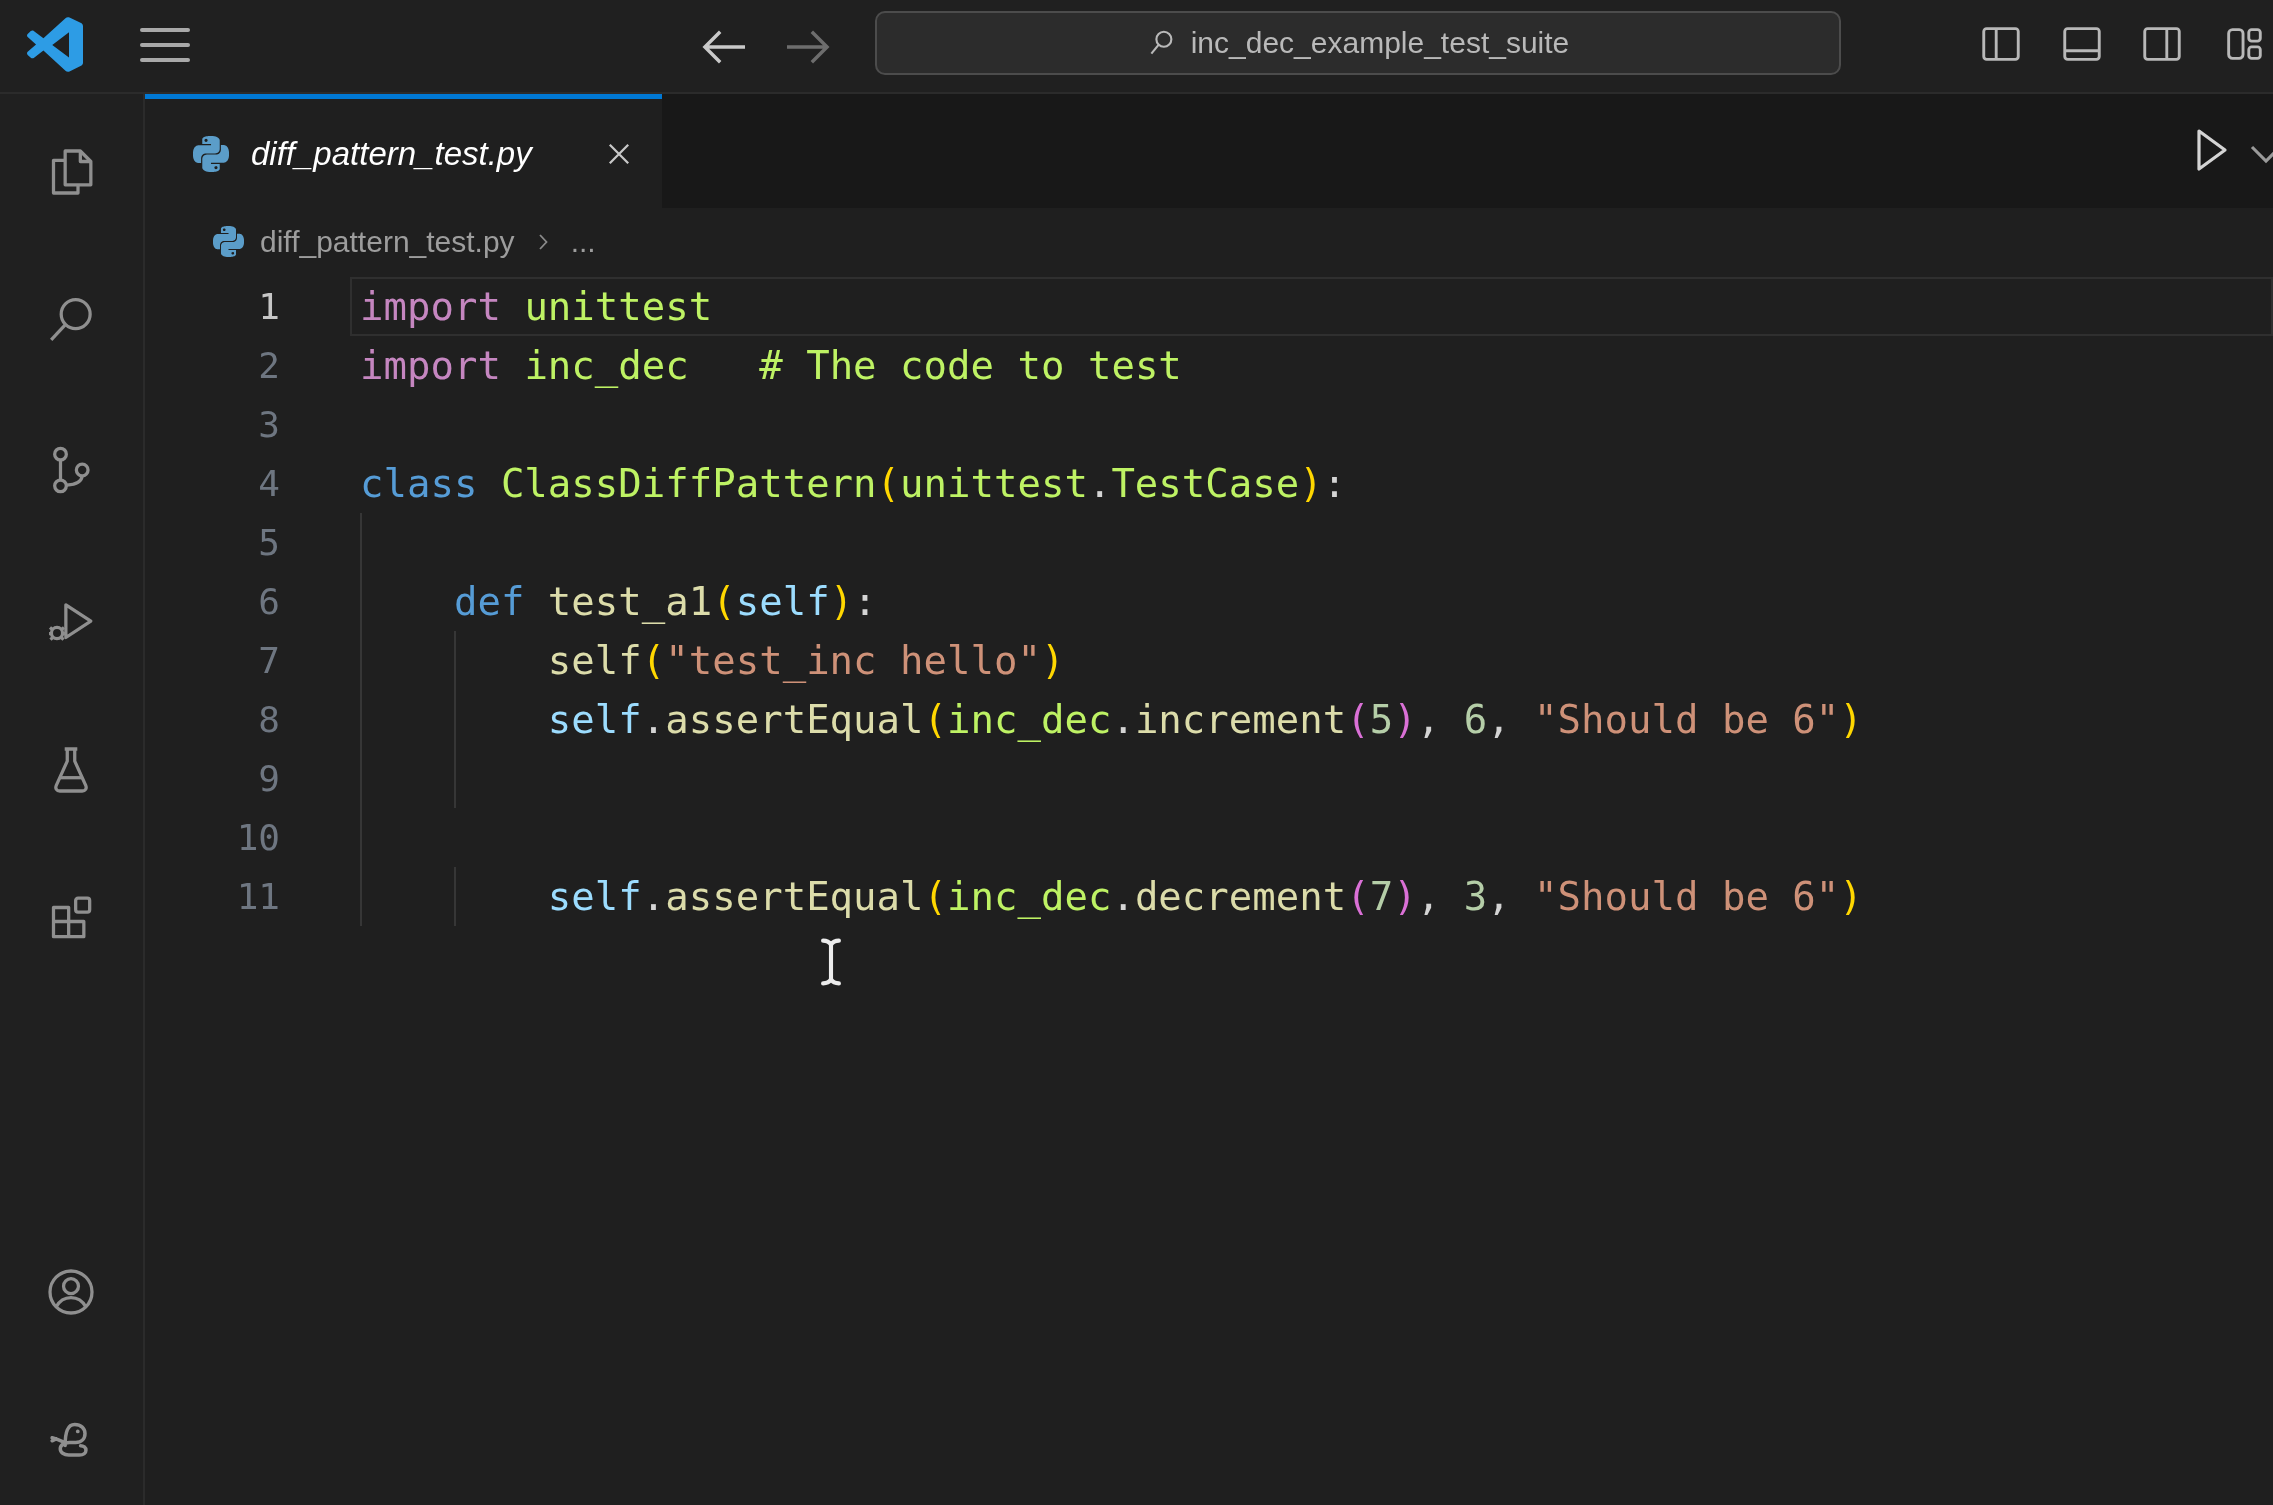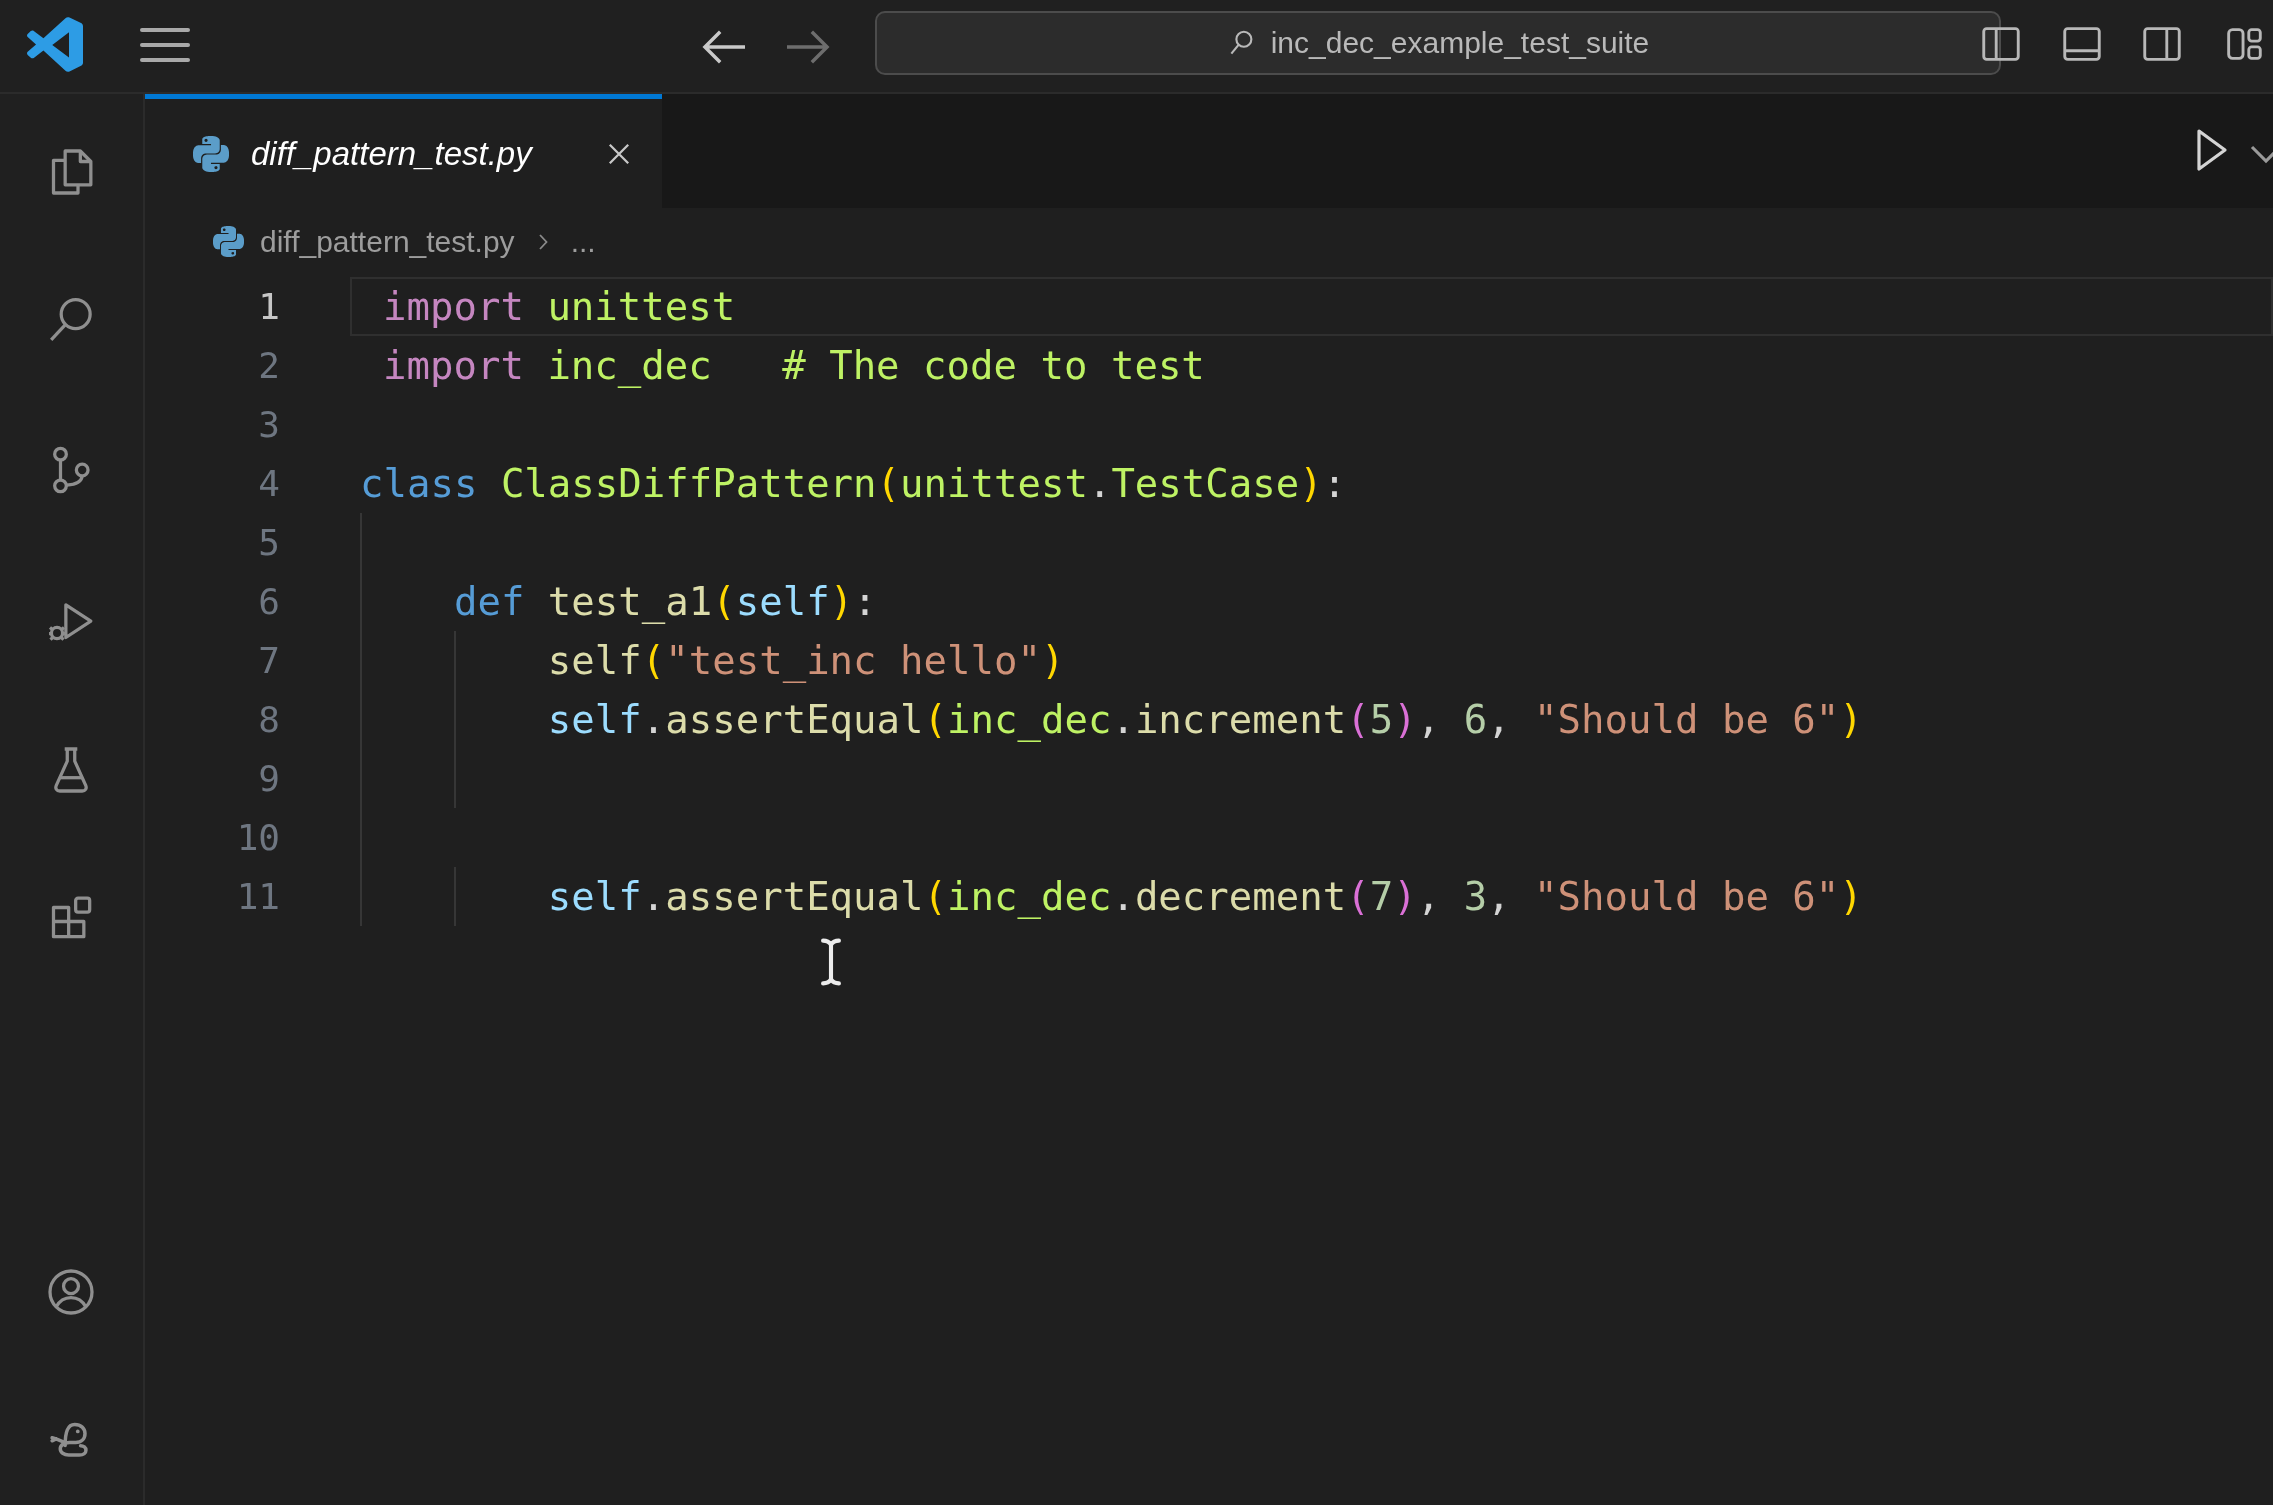--- a/index.html
+++ b/index.html
@@ -8,21 +8,21 @@
   svg{display:block;}
 
   
   .titlebar{position:absolute;left:0;top:0;width:100%;height:92px;background:#202020;border-bottom:2px solid #2b2b2b;}
   .logo{position:absolute;left:27px;top:16px;width:56px;height:58px;}
   .menu{position:absolute;left:140px;top:28px;width:50px;height:34px;display:flex;flex-direction:column;justify-content:space-between;cursor:pointer;}
   .menu i{display:block;height:4px;background:#a9a9a9;border-radius:2px;}
   .navarrow{position:absolute;top:26px;width:56px;height:42px;}
   .navarrow.back{left:696px;color:#c9c9c9;}
   .navarrow.fwd{left:780px;color:#6d6d6d;}
-  .cmd{position:absolute;left:875px;top:11px;width:1126px;height:64px;background:#2c2c2c;border:2px solid #4c4c4c;
+  .cmd{position:absolute;left:875px;top:11px;width:966px;height:64px;background:#2c2c2c;border:2px solid #4c4c4c;
        border-radius:10px;display:flex;align-items:center;justify-content:center;gap:14px;color:#b9b9b9;font-size:30px;box-sizing:border-box;cursor:pointer;}
   .layoutbtn{position:absolute;top:21px;width:46px;height:46px;color:#b8b8b8;cursor:pointer;}
   .lb1{left:1978px;} .lb2{left:2059px;} .lb3{left:2139px;} .lb4{left:2221px;}
 
   
   .activitybar{position:absolute;left:0;top:94px;width:143px;bottom:0;background:#202020;border-right:2px solid #2b2b2b;box-sizing:content-box;}
   .ab-icon{position:absolute;left:43px;width:56px;height:56px;color:#8f8f8f;cursor:pointer;}
 
   
   .tabs{position:absolute;left:145px;top:94px;right:0;height:114px;background:#181818;}
@@ -41,21 +41,21 @@
 
   
   .editor{position:absolute;left:145px;top:275px;right:0;bottom:0;background:#1f1f1f;padding-top:2px;}
   .line{position:relative;height:59px;cursor:text;}
   .cur{position:absolute;left:205px;right:0;top:0;height:59px;border:2px solid #2f2f2f;box-sizing:border-box;}
   .guide{position:absolute;top:0;width:2px;height:59px;background:#363636;}
   .ln{position:absolute;left:0;top:0;width:135px;text-align:right;font-family:"DejaVu Sans Mono",monospace;
       font-size:36px;line-height:59px;color:#6e7681;cursor:pointer;}
   .ln.on{color:#c6c6c6;}
   .code{position:absolute;left:215px;top:0;font-family:"DejaVu Sans Mono",monospace;font-size:39px;line-height:59px;white-space:pre;}
-  .tok-kwi{color:#C586C0;margin-left:23px;} .tok-kw{color:#569CD6;margin-top:18px;} .tok-type{color:#bef264;} .tok-fn{color:#DCDCAA;text-align:right;}
+  .tok-kwi{color:#C586C0;} .tok-kw{color:#569CD6;margin-top:18px;} .tok-type{color:#bef264;} .tok-fn{color:#DCDCAA;text-align:right;}
   .tok-self{color:#9CDCFE;text-align:right;} .tok-str{color:#CE9178;} .tok-num{color:#B5CEA8;} .tok-com{color:#bef264;}
   .tok-fg{color:#D4D4D4;} .tok-b1{color:#FFD700;} .tok-b2{color:#DA70D6;}
 
   .ibeam{position:absolute;left:812px;top:934px;width:38px;height:56px;color:#ececec;pointer-events:none;}
 </style>
 </head>
 <body>
 
 <div class="app">
 

